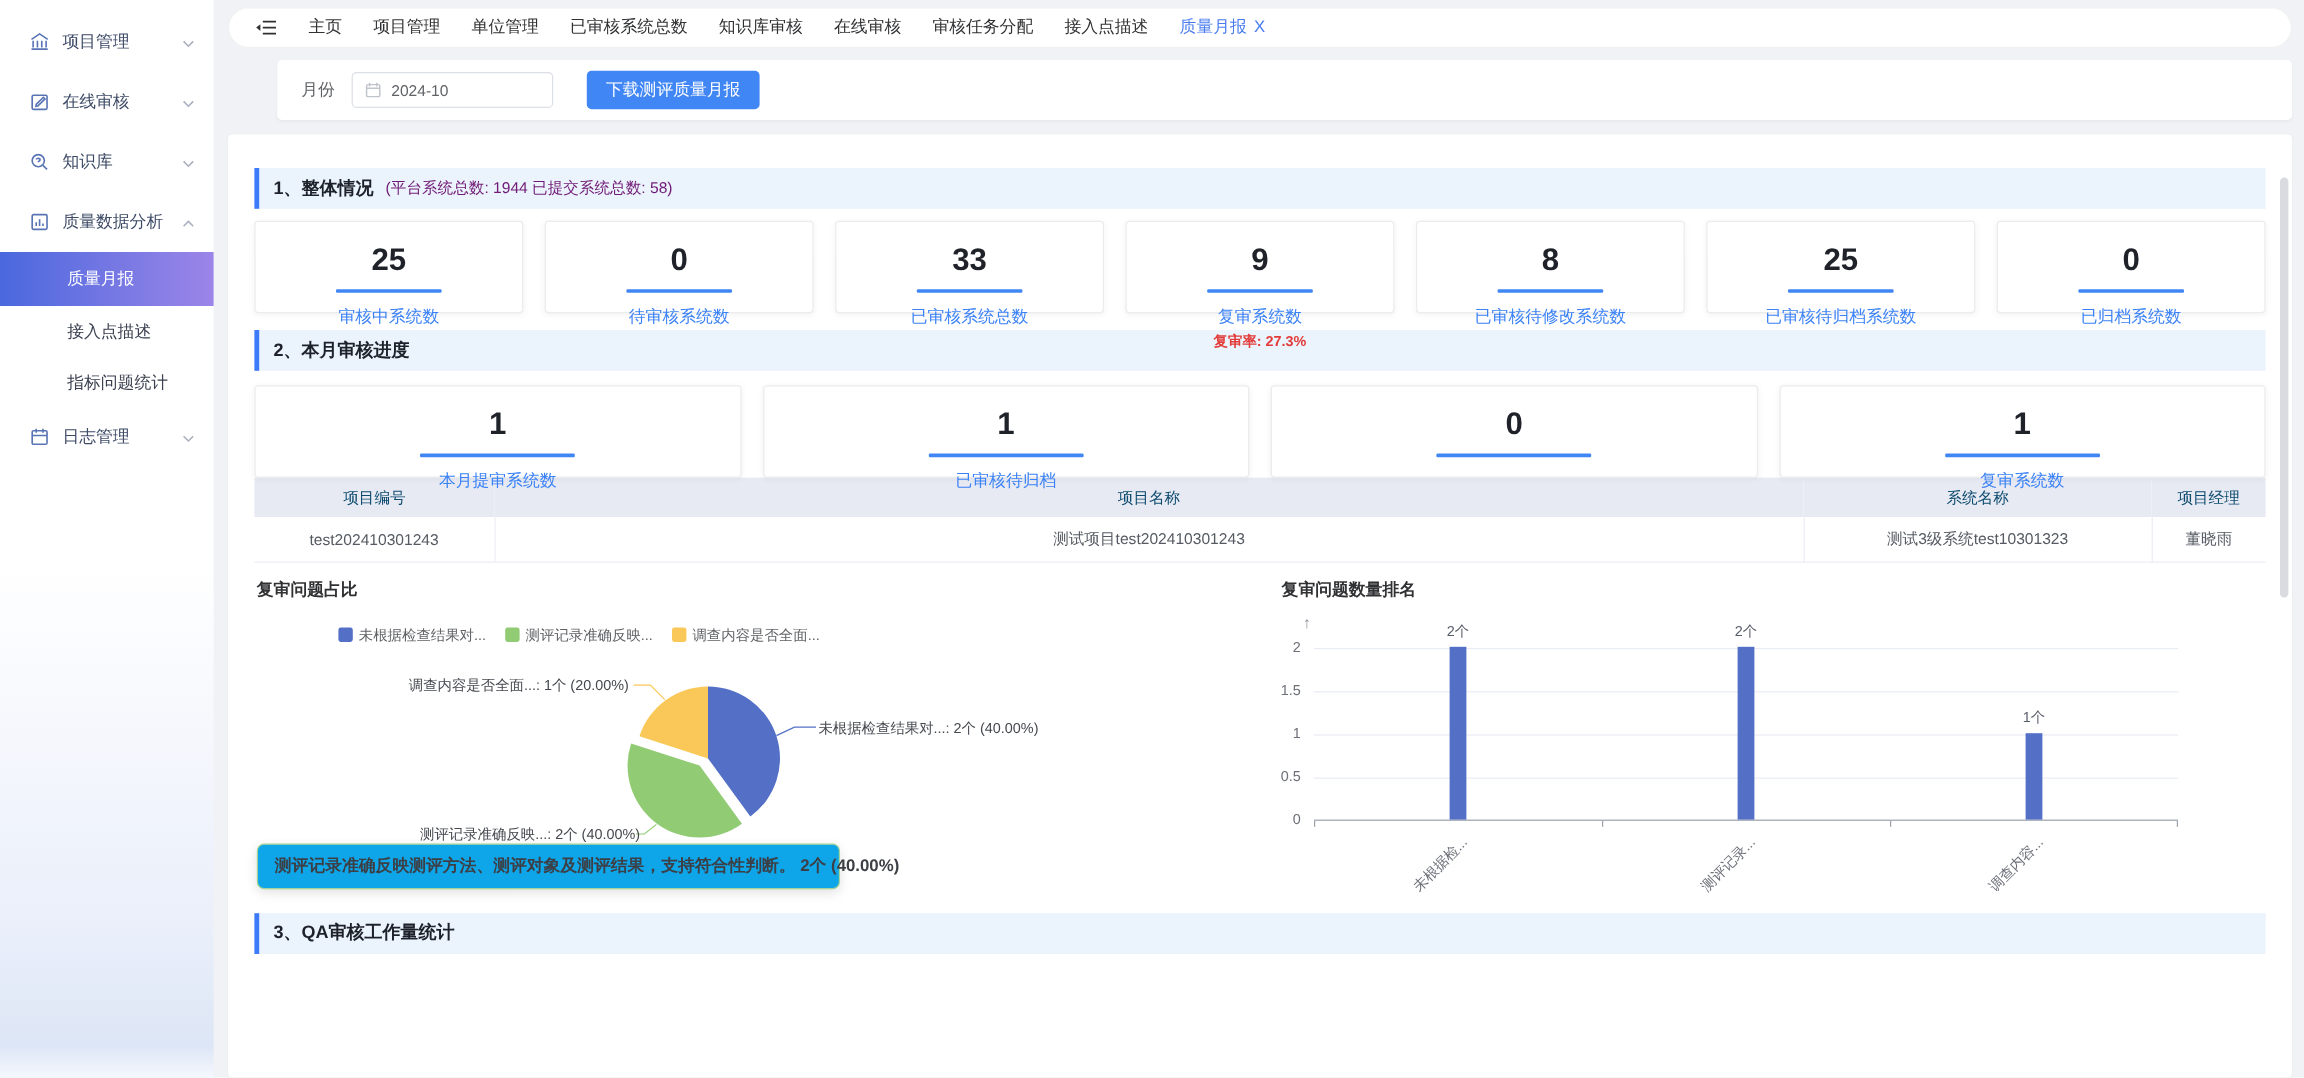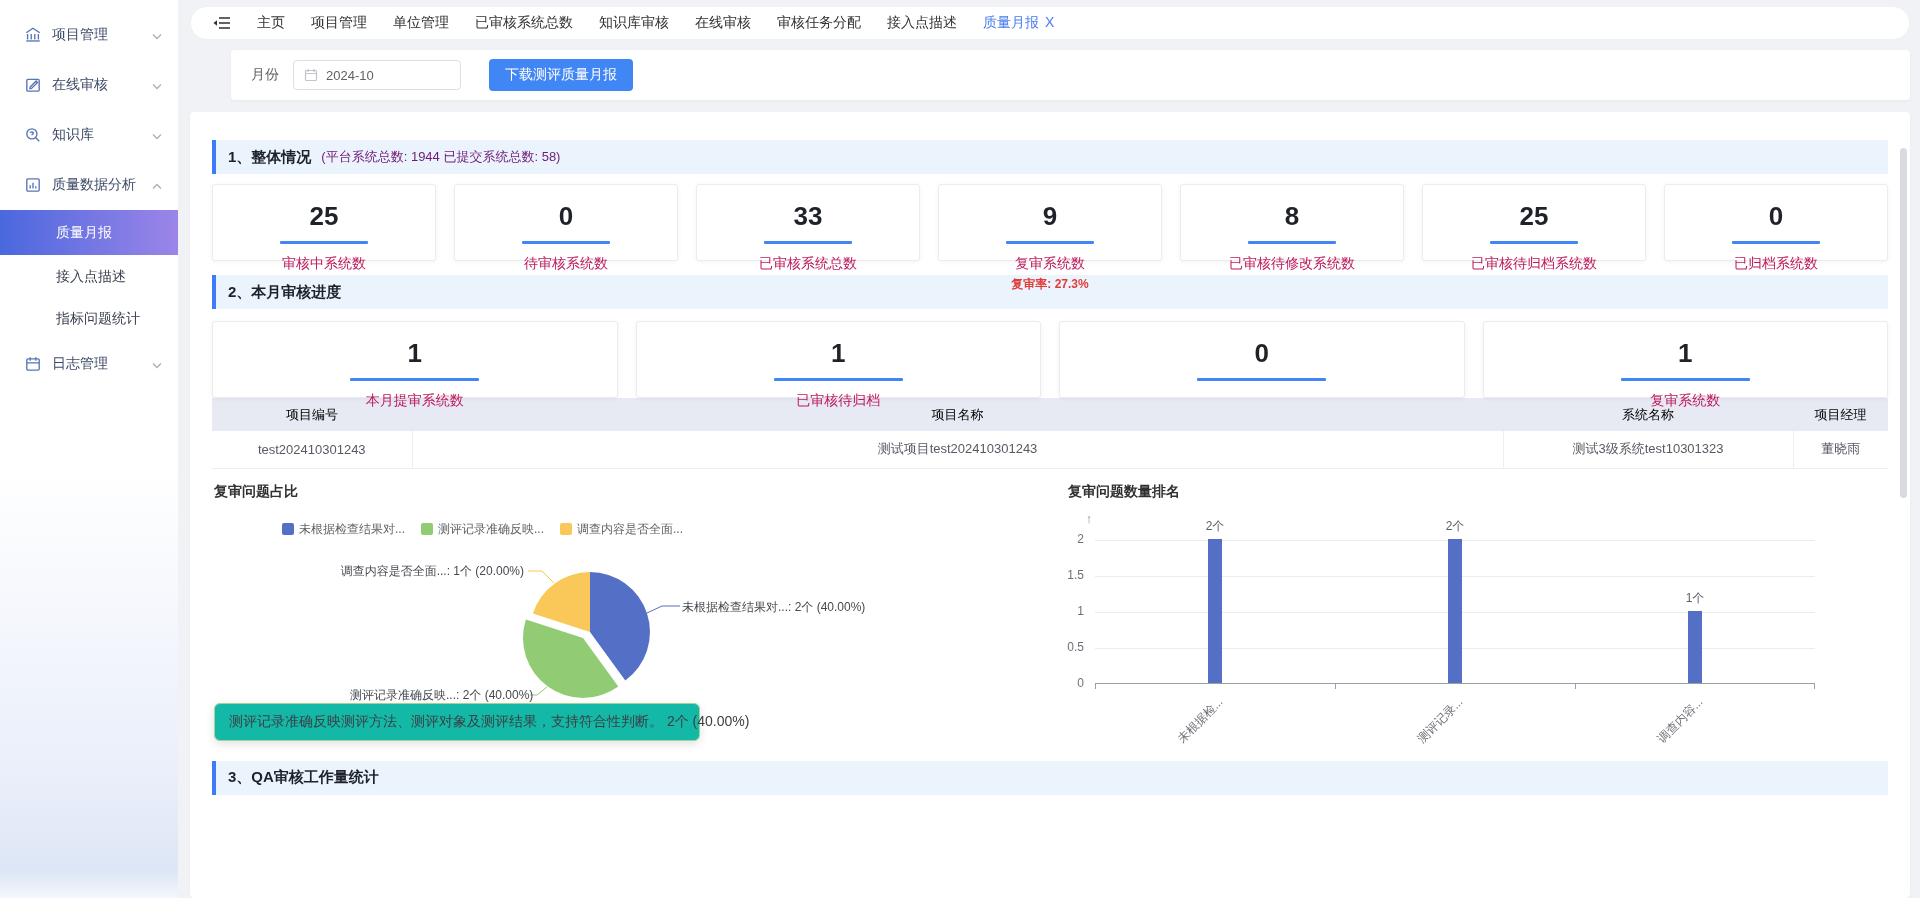--- a/index.html
+++ b/index.html
@@ -36,46 +36,46 @@
   .v-scroll { position:absolute; right:3px; top:36px; width:7px; height:350px; background:#d9dbe1; border-radius:4px; }
   .section-header { background:#ebf3fd; border-left:4px solid #3e7bfa; height:34px; display:flex; align-items:center; padding-left:12px; gap:10px; }
   .section-title { font-size:15px; font-weight:bold; color:#1d2129; }
   .section-note { font-size:13px; color:#701a75; }
   .cards-row { display:flex; gap:18px; margin-top:10px; }
   .cards-row.row2 { margin-top:12px; }
   .stat-card { flex:1; background:#fff; border:1px solid #ececec; box-shadow:0 1px 5px rgba(0,0,0,.05); border-radius:3px; text-align:center; padding:16px 0 10px; height:77px; }
   .stat-value { font-size:26px; font-weight:bold; color:#1f2329; }
   .stat-underline { width:40%; height:3px; background:#4086f4; margin:9px auto 11px; border-radius:1px; }
   .row2 .stat-underline { width:32%; }
-  .stat-label { font-size:14px; color:#be185d; }
+  .stat-label { font-size:14px; color:#3b82f6; }
   .stat-sub { font-size:12px; font-weight:bold; color:#e23c39; margin-top:3px; min-height:14px; }
   .sect2-gap { margin-top:14px; }
   .table-title { font-size:14px; font-weight:bold; color:#303133; margin:20px 0 10px; }
   table.review { width:100%; border-collapse:collapse; font-size:13px; table-layout:fixed; }
-  table.review th { background:#e7eaf3; color:#000000; font-weight:normal; height:33px; text-align:center; }
+  table.review th { background:#e7eaf3; color:#0c4a6e; font-weight:normal; height:33px; text-align:center; }
   table.review td { height:37px; color:#565b63; text-align:center; background:#fff; border-bottom:1px solid #ebeef5; border-right:1px solid #ebeef5; overflow:hidden; white-space:nowrap; }
   table.review td:last-child { border-right:none; }
   
   .charts-row { display:flex; margin-top:6px; height:272px; }
   .chart-panel { position:relative; }
   .pie-panel { flex:0 0 828px; }
   .bar-panel { flex:1; }
   .chart-title { position:absolute; top:8px; font-size:14px; font-weight:bold; color:#303133; }
   .pie-panel .chart-title { left:2px; }
   .bar-panel .chart-title { left:28px; }
   .legend { position:absolute; left:70px; top:46px; display:flex; gap:16px; font-size:12px; color:#606266; align-items:center; }
   .legend-item { display:flex; align-items:center; gap:5px; cursor:pointer; }
   .legend-swatch { width:12px; height:12px; border-radius:2px; background:#ccc; }
   .pie-svg { position:absolute; left:303px; top:82px; }
   .leader-svg { position:absolute; left:0; top:0; pointer-events:none; }
   .pie-label { position:absolute; font-size:12px; color:#45494f; white-space:nowrap; }
   .pie-label.lbl-yellow { left:100px; top:88px; width:212px; text-align:right; }
   .pie-label.lbl-blue { left:470px; top:124px; }
   .pie-label.lbl-green { left:138px; top:212px; }
-  .pie-tooltip { position:absolute; left:2px; top:228px; width:486px; background:#14b8a6; border:1px solid #a3d397; border-radius:6px; padding:9px 14px; font-size:14px; color:#3c3f45; box-shadow:0 3px 10px rgba(0,0,0,.12); white-space:nowrap; }
+  .pie-tooltip { position:absolute; left:2px; top:228px; width:486px; background:#0ea5e9; border:1px solid #a3d397; border-radius:6px; padding:9px 14px; font-size:14px; color:#3c3f45; box-shadow:0 3px 10px rgba(0,0,0,.12); white-space:nowrap;font-weight:bold; }
   .bar-plot { position:absolute; left:55px; top:65px; width:720px; height:144px; border-bottom:1px solid #9aa0ab; }
   .gridline { position:absolute; left:0; width:100%; height:1px; background:#e8ecf4; }
   .y-label { position:absolute; left:0; width:44px; text-align:right; font-size:12px; color:#6E7079; }
   .y-arrow { position:absolute; left:42px; top:36px; width:14px; text-align:center; font-size:13px; color:#8b909b; }
   .bar-wrap { position:absolute; bottom:0; width:60px; height:144px; }
   .bar { position:absolute; bottom:0; left:50%; margin-left:-7px; width:14px; background:#5470c6; }
   .bar-value { position:absolute; left:0; width:100%; text-align:center; font-size:12px; color:#595f6b; }
   .x-tick { position:absolute; top:144px; width:1px; height:5px; background:#9aa0ab; }
   .x-label { position:absolute; top:154px; width:110px; text-align:right; font-size:12px; color:#6E7079; transform:rotate(-45deg); transform-origin:top right; white-space:nowrap; }
   .sect3 { margin-top:14px; }

